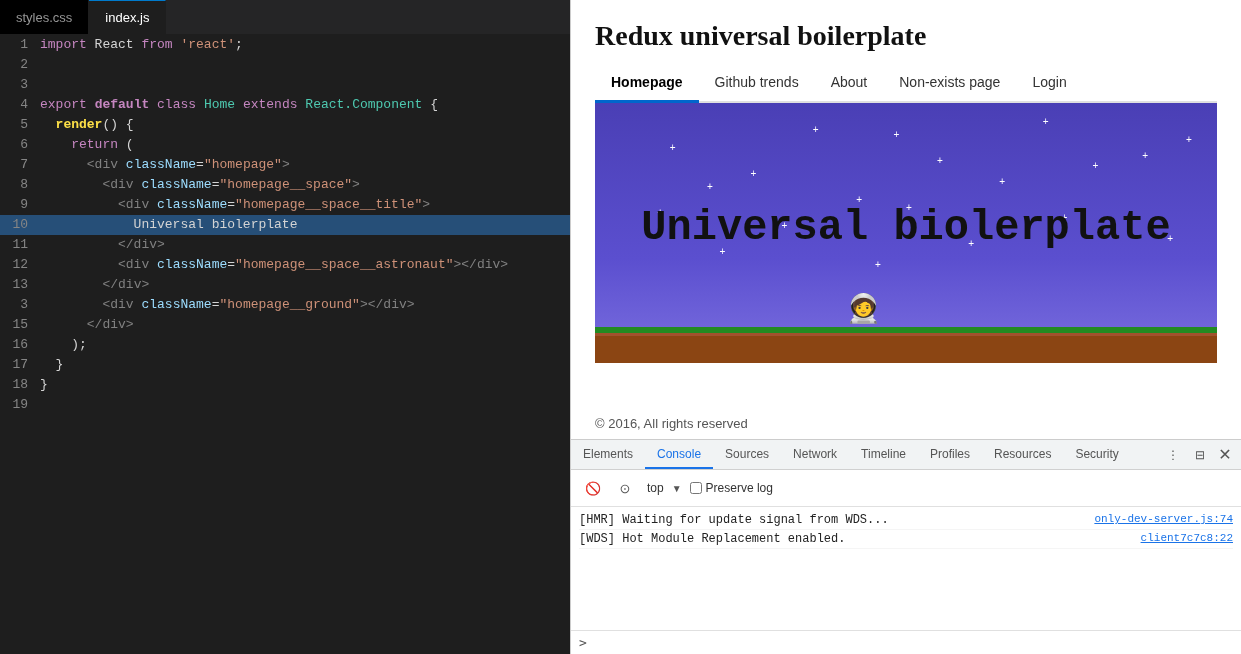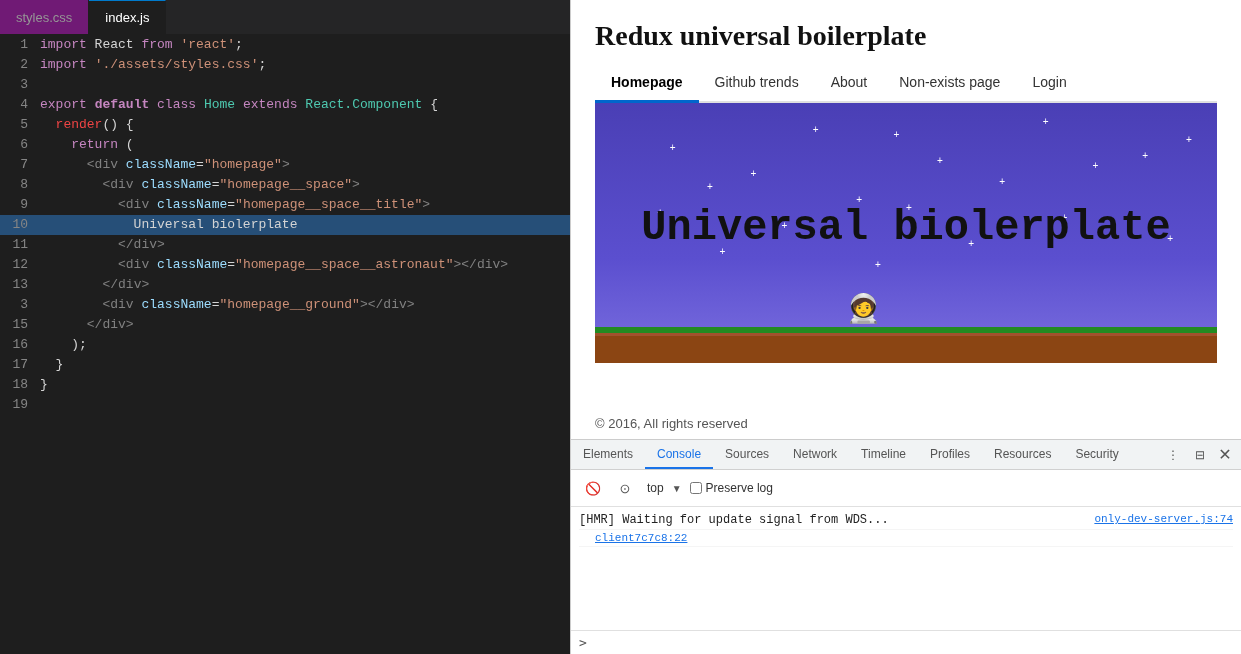--- a/index.html
+++ b/index.html
@@ -22,21 +22,21 @@
       border-bottom: 1px solid #1e1e1e;
     }
 
     .editor-tab {
       padding: 0 16px;
       display: flex;
       align-items: center;
       font-size: 13px;
       cursor: pointer;
       color: #969696;
-      background: #701a75;
+      background: #000000;
       border-right: 1px solid #1e1e1e;
     }
 
     .editor-tab.active {
       background: #1e1e1e;
       color: #fff;
       border-top: 1px solid #007acc;
     }
 
     #code-area {
@@ -79,21 +79,21 @@
     .kw-export { color: #c586c0; }
     .kw-default { color: #c586c0; font-weight: bold; }
     .kw-class { color: #c586c0; }
     .kw-extends { color: #c586c0; }
     .kw-return { color: #c586c0; }
     .str { color: #ce9178; }
     .cls-name { color: #4ec9b0; }
     .jsx-tag { color: #808080; }
     .jsx-attr { color: #9cdcfe; }
     .jsx-str { color: #ce9178; }
-    .fn-name { color: #ef4444; }
+    .fn-name { color: #fde047; font-weight: bold; }
 
     
     #browser-panel {
       flex: 1;
       height: 654px;
       background: #84cc16;
       display: flex;
       flex-direction: column;
       border-left: 1px solid #ccc;
     }
@@ -376,21 +376,20 @@
       <div class="editor-tab active">index.js</div>
     </div>
   <div id="code-area">
 
   <div class="code-line">
         <span class="line-num">1</span>
         <span class="code-content"><span class="kw-import">import</span> React <span class="kw-from">from</span> <span class="str">'react'</span>;</span>
       </div>
       <div class="code-line">
         <span class="line-num">2</span>
-        <span class="code-content"><span class="kw-import">import</span> <span class="str">'./assets/styles.css'</span>;</span>
       </div>
       <div class="code-line">
         <span class="line-num">3</span>
         <span class="code-content"></span>
       </div>
       <div class="code-line">
         <span class="line-num">4</span>
         <span class="code-content"><span class="kw-export">export</span> <span class="kw-default">default</span> <span class="kw-class">class</span> <span class="cls-name">Home</span> <span class="kw-extends">extends</span> <span class="cls-name">React.Component</span> {</span>
       </div>
       <div class="code-line">
@@ -526,20 +525,21 @@
         <span class="preserve-label">Preserve log</span>
       </div>
     </div>
     <div id="console-output">
 
     <div class="console-line">
           <span class="console-msg">[HMR] Waiting for update signal from WDS...</span>
           <span class="console-source">only-dev-server.js:74</span>
         </div>
         <div class="console-line">
+          <span class="console-msg">[WDS] Hot Module Replacement enabled.</span>
           <span class="console-source">client7c7c8:22</span>
         </div>
       </div>
     <div id="console-input-line">
       <span class="console-prompt">&gt;</span>
       <input class="console-input" type="text" style="">
     </div>
   </div>
 </div>
 

